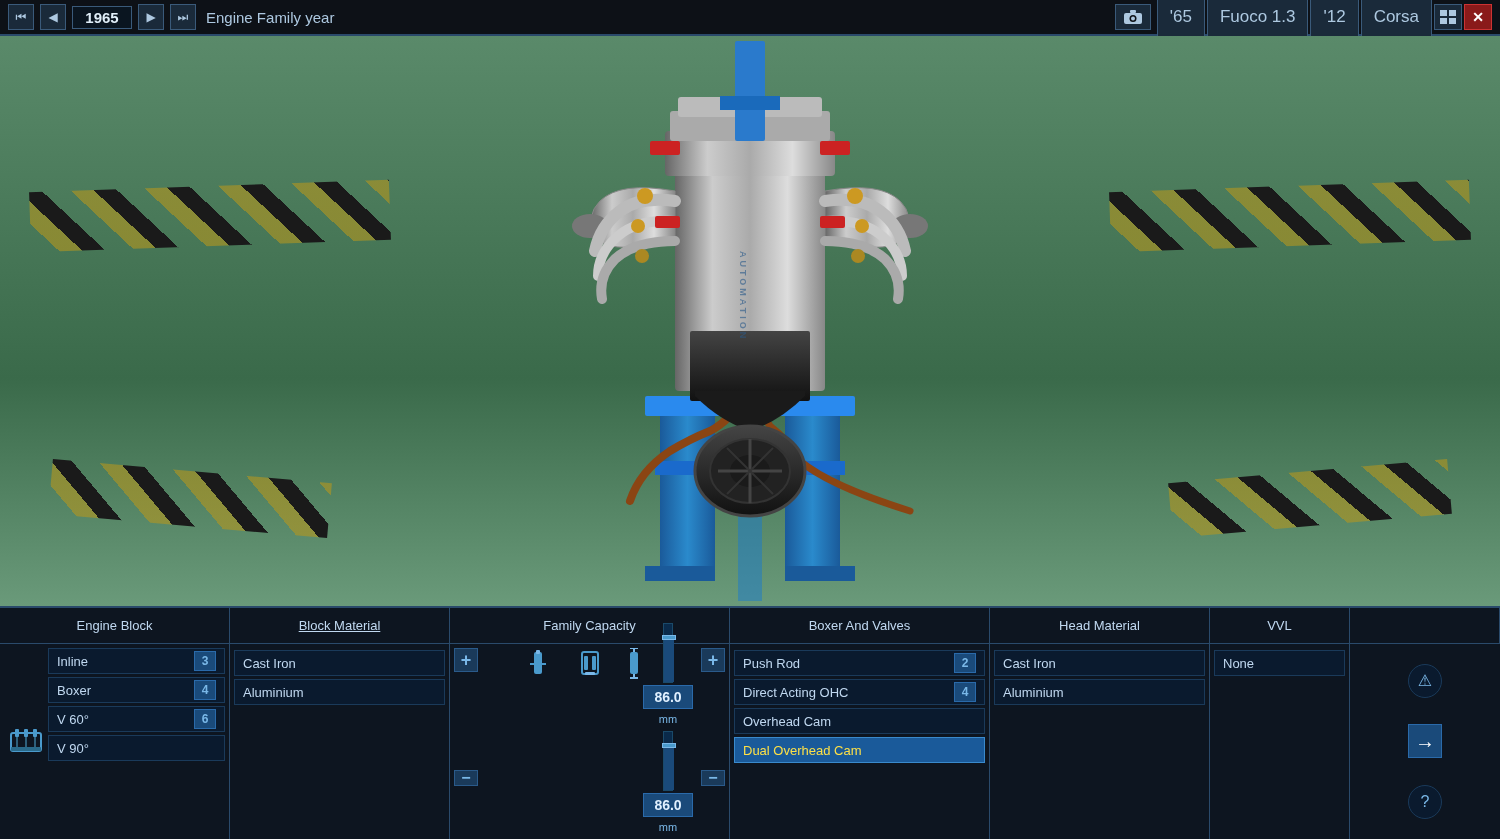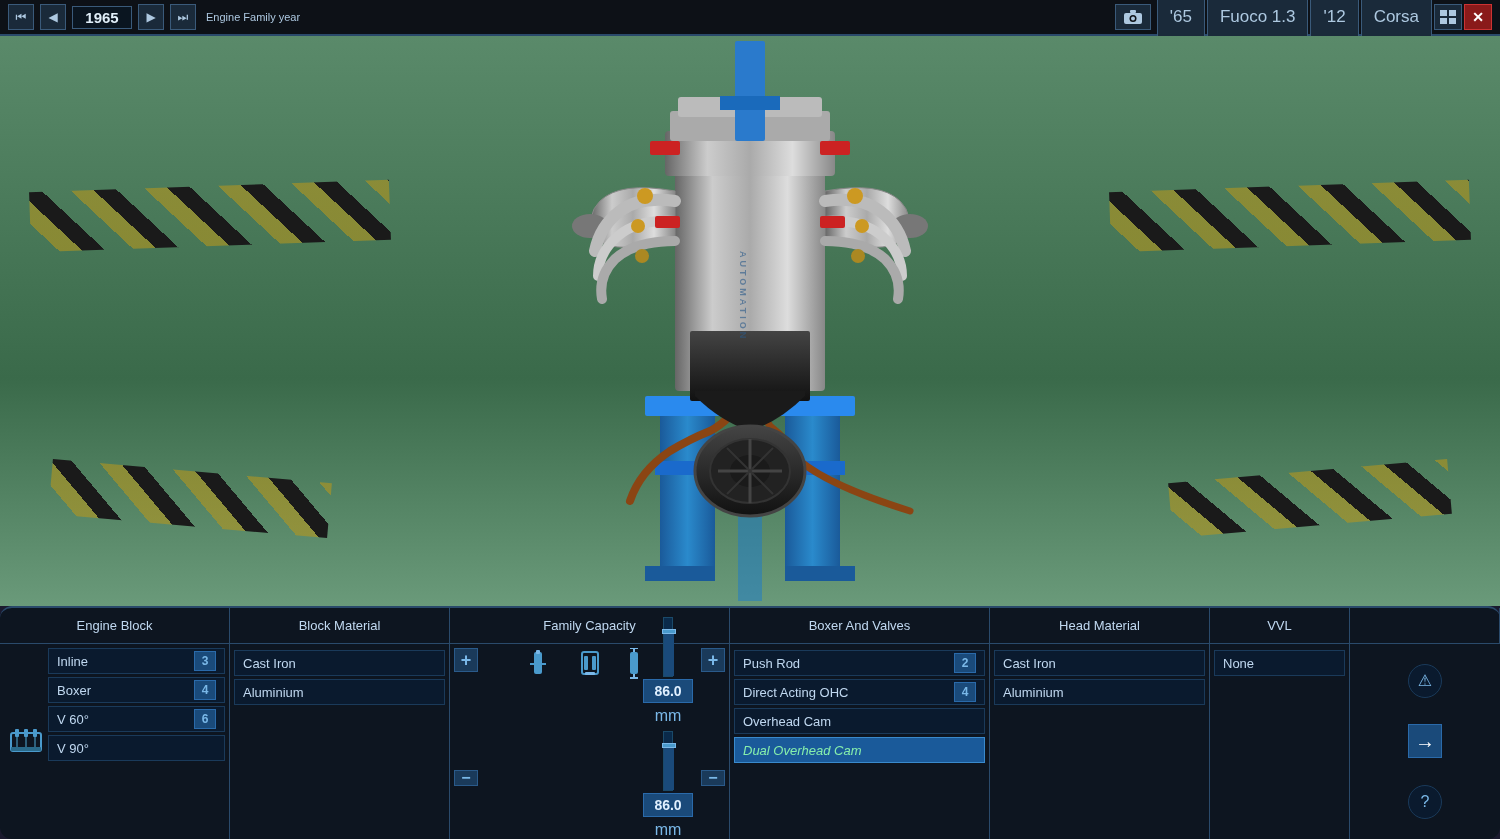--- a/index.html
+++ b/index.html
@@ -39,21 +39,21 @@
       border: 1px solid #3a5a7a;
       color: #e0eef8;
       padding: 2px 10px;
       font-size: 15px;
       font-weight: bold;
       min-width: 60px;
       text-align: center;
     }
     .engine-label {
       color: #adc8e0;
-      font-size: 11px;
+      font-size: 15px;
       margin-left: 4px;
       flex: 1;
     }
     .topbar-icon {
       background: #1a2a3a;
       border: 1px solid #3a5a7a;
       color: #adc8e0;
       width: 36px;
       height: 26px;
       display: flex;
@@ -145,42 +145,41 @@
       transform: rotate(-5deg);
     }
 
     
     #bottom-panel {
       height: 233px;
       background: #0d1520;
       border-top: 2px solid #2a4a6b;
       display: flex;
       flex-direction: column;
-      border-radius: 12px;
     }
 
     
     .col-headers {
       display: flex;
       height: 36px;
       border-bottom: 1px solid #2a4a6b;
     }
     .col-header {
       display: flex;
       align-items: center;
       justify-content: center;
       font-size: 13px;
       color: #c0d8f0;
       border-right: 1px solid #2a4a6b;
       text-align: center;
     }
 
     
     .col-engine-block { width: 230px; min-width: 230px; }
-    .col-block-material { width: 220px; min-width: 220px; }
+    .col-block-material { width: 220px; min-width: 220px; text-decoration: underline; }
     .col-family-capacity { width: 280px; min-width: 280px; }
     .col-head-valves { width: 260px; min-width: 260px; }
     .col-head-material { width: 220px; min-width: 220px; }
     .col-vvl { width: 140px; min-width: 140px; }
     .col-right-icons { flex: 1; }
 
     
     .col-content {
       display: flex;
       flex: 1;
@@ -303,21 +302,21 @@
       border: 1px solid #2a6aaa;
       color: #e0f0ff;
       font-size: 14px;
       font-weight: bold;
       text-align: center;
       padding: 3px 4px;
       min-width: 50px;
     }
     .fc-unit {
       color: #7ab8e8;
-      font-size: 16px;
+      font-size: 11px;
       text-align: left;
       margin-top: 2px;
     }
 
     
     .col-pane.head-valves-col {
       width: 260px;
       min-width: 260px;
     }
 
@@ -366,22 +365,21 @@
       align-items: center;
       justify-content: center;
       font-size: 20px;
       cursor: pointer;
     }
 
     
     .list-item.selected {
       background: #1a5a9a;
       border-color: #3a8acc;
-      color: #86efac;
-      font-style: italic;
+      color: #fde047;
     }
 
     
     .scene-engine {
       position: absolute;
       top: 0; left: 0; right: 0; bottom: 0;
       display: flex;
       align-items: center;
       justify-content: center;
     }

